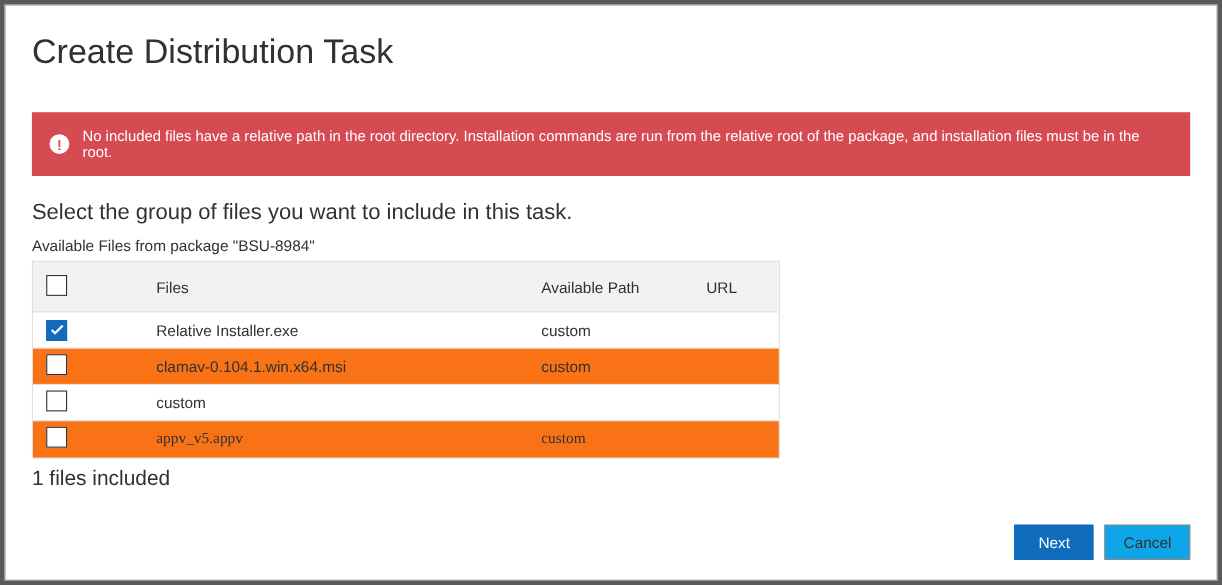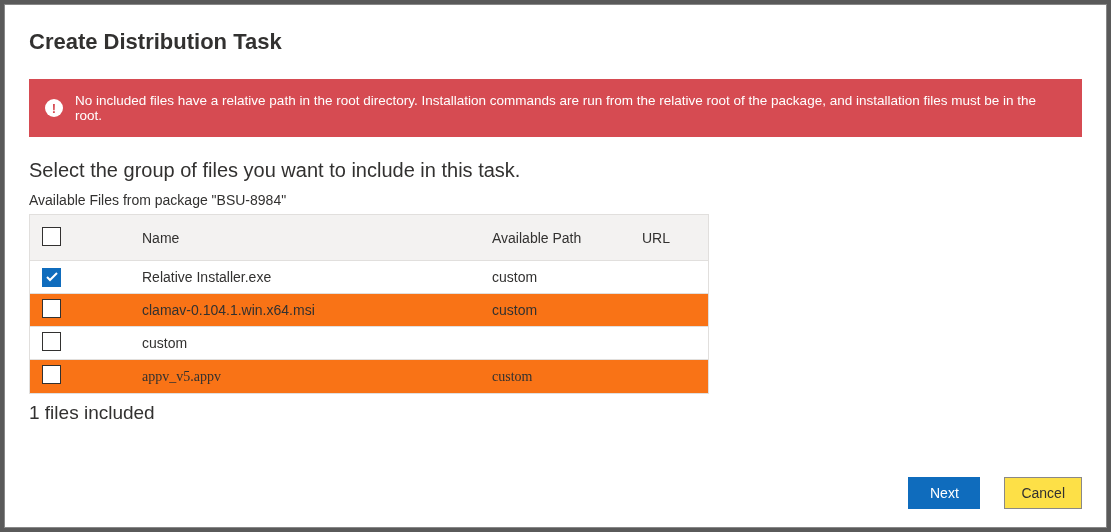--- a/index.html
+++ b/index.html
@@ -14,24 +14,24 @@
     .dialog {
       background: #fff;
       width: 100%;
       height: 100%;
       padding: 24px 24px 18px 24px;
       display: flex;
       flex-direction: column;
       border: 1px solid #888;
     }
     .title {
-      font-size: 22px;
-      font-weight: 700;
-      color: #323130;
-      margin-bottom: 24px;
+      font-size: 31px;
+      font-weight: 400;
+      color: #323130;
+      margin-bottom: 37px;
     }
     .alert {
       background: #d64b52;
       color: #fff;
       padding: 14px 16px;
       display: flex;
       align-items: center;
       gap: 12px;
       font-size: 13.5px;
       margin-bottom: 22px;
@@ -95,29 +95,29 @@
     .checkbox svg { display: none; }
     .footer-row {
       font-size: 19px;
       color: #323130;
       margin-top: 8px;
     }
     .spacer { flex: 1; }
     .buttons {
       display: flex;
       justify-content: flex-end;
-      gap: 24px;
+      gap: 10px;
     }
     .btn {
       min-width: 72px;
       height: 32px;
       padding: 0 16px;
       font-size: 14px;
       border: 1px solid #8a8886;
-      background: #fde047;
+      background: #0ea5e9;
       color: #323130;
       cursor: pointer;
       display: inline-flex;
       align-items: center;
       justify-content: center;
     }
     .btn.primary {
       background: #0F6CBD;
       border-color: #0F6CBD;
       color: #fff;
@@ -137,21 +137,21 @@
   <div class="instruction">Select the group of files you want to include in this task.</div>
   <div class="available">Available Files from package "BSU-8984"</div>
 
   <div class="table">
     <div class="row header">
       <div>
         <span class="checkbox">
           
         </span>
       </div>
-      <div>Name</div>
+      <div>Files</div>
       <div>Available Path</div>
       <div>URL</div>
     </div>
 
     <div class="row">
       <div>
         <span class="checkbox checked">
           <svg width="12" height="12" viewBox="0 0 12 12">
               <path d="M1 6l3 3 7-7" stroke="#fff" stroke-width="2" fill="none"></path>
             </svg>

